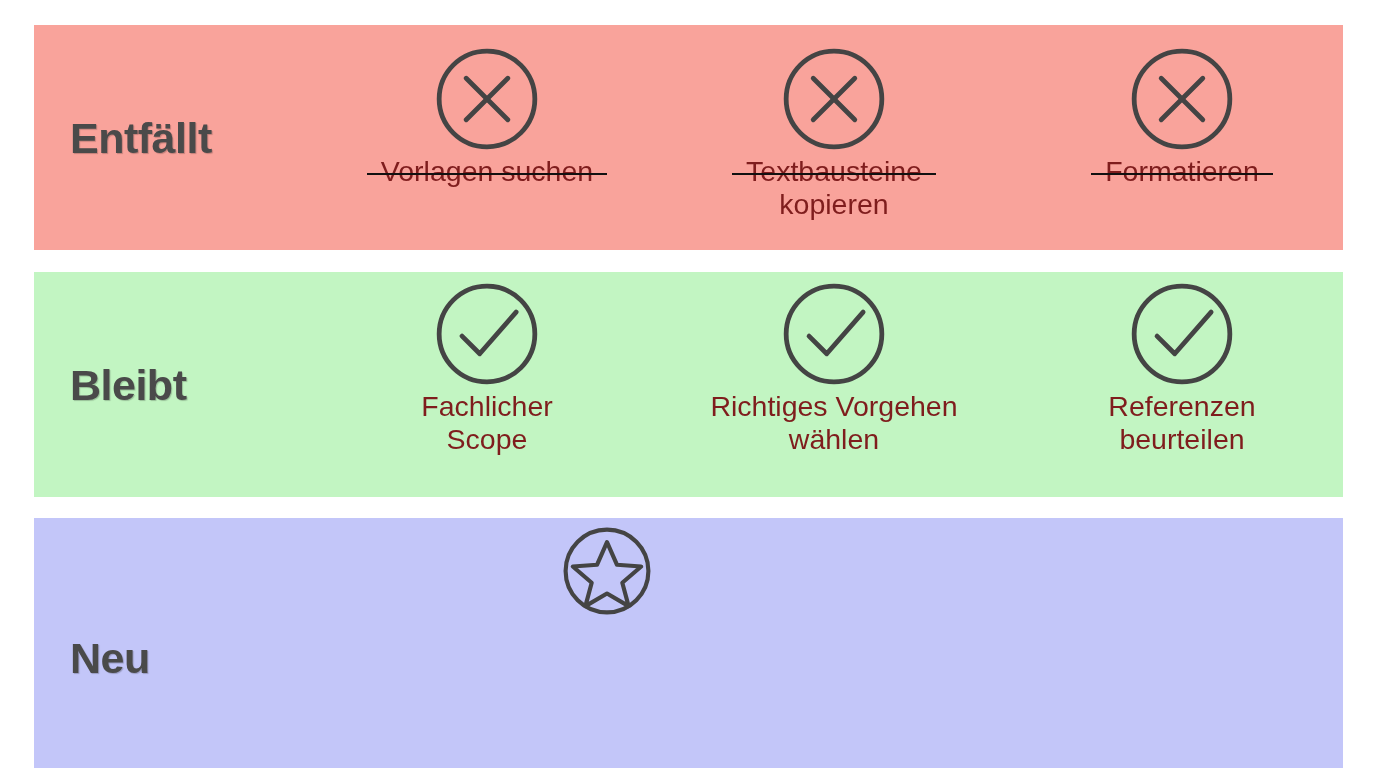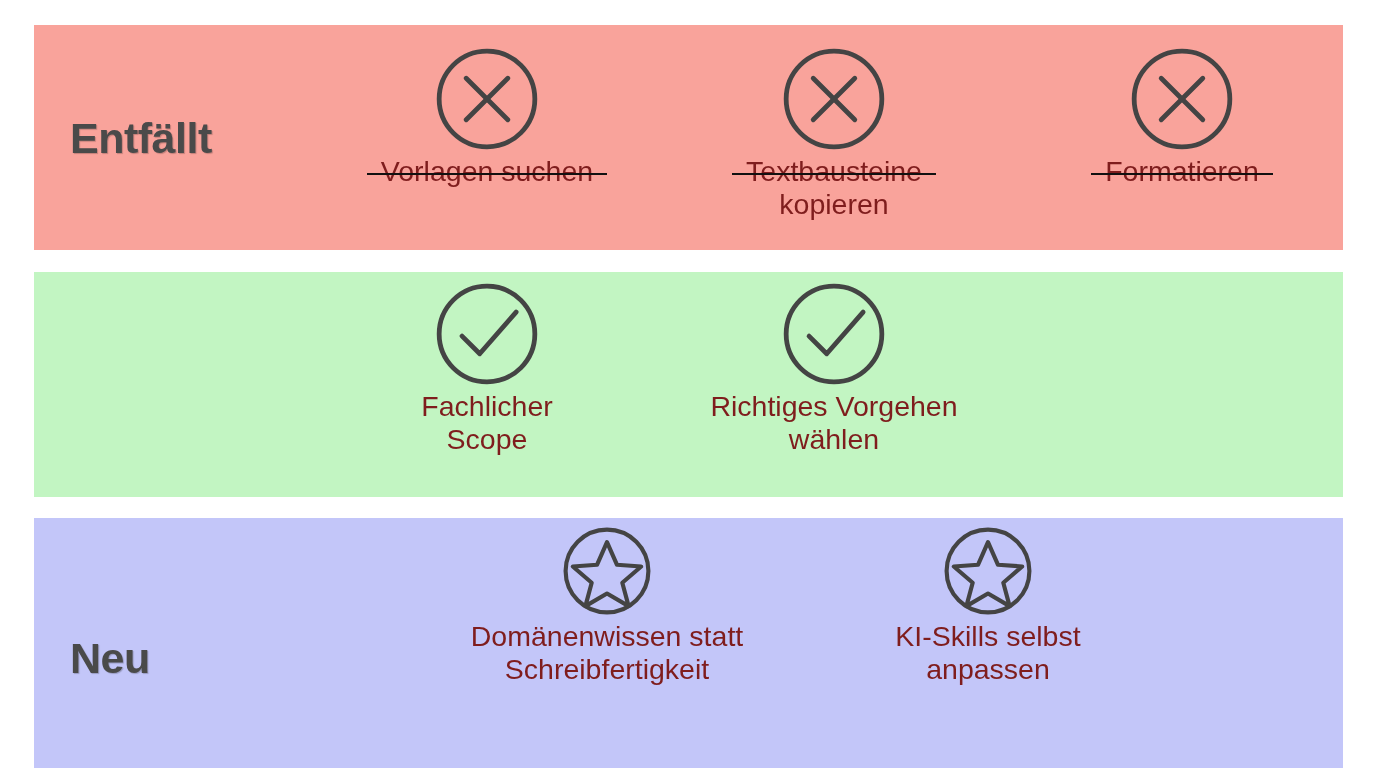--- a/index.html
+++ b/index.html
@@ -127,49 +127,49 @@
           <span class="icon-wrap"><svg width="104" height="104" viewBox="0 0 100 100" fill="none" stroke="#444444" stroke-width="4.6" stroke-linecap="round" stroke-linejoin="round">
               <circle cx="50" cy="50" r="46"></circle>
               <line x1="30" y1="30" x2="70" y2="70"></line>
               <line x1="70" y1="30" x2="30" y2="70"></line>
             </svg></span>
           <span class="item-label"><span class="struck">Textbausteine</span><br>kopieren</span>
         </div>
       </div>
     </div>
     <div class="band row-1" style="background: rgb(194, 245, 194);">
+      <div class="row-label">Bleibt</div>
       <div class="items">
         <div class="item i1">
           <span class="icon-wrap"><svg width="104" height="104" viewBox="0 0 100 100" fill="none" stroke="#444444" stroke-width="4.6" stroke-linecap="round" stroke-linejoin="round">
               <circle cx="50" cy="50" r="46"></circle>
               <polyline points="26,52 43,69 78,29"></polyline>
             </svg></span>
           <span class="item-label">Richtiges Vorgehen<br>wählen</span>
         </div>
         <div class="item i0">
           <span class="icon-wrap"><svg width="104" height="104" viewBox="0 0 100 100" fill="none" stroke="#444444" stroke-width="4.6" stroke-linecap="round" stroke-linejoin="round">
               <circle cx="50" cy="50" r="46"></circle>
               <polyline points="26,52 43,69 78,29"></polyline>
             </svg></span>
           <span class="item-label">Fachlicher<br>Scope</span>
         </div>
+        <div class="item i2">
+          <span class="icon-wrap"><svg width="104" height="104" viewBox="0 0 100 100" fill="none" stroke="#444444" stroke-width="4.6" stroke-linecap="round" stroke-linejoin="round">
+              <circle cx="50" cy="50" r="46"></circle>
+              <polyline points="26,52 43,69 78,29"></polyline>
+            </svg></span>
+          <span class="item-label">Referenzen<br>beurteilen</span>
+        </div>
       </div>
     </div>
     <div class="band row-2" style="background: rgb(195, 198, 249);">
       <div class="row-label">Neu</div>
       <div class="items">
         <div class="item i0">
           <span class="icon-wrap"><svg width="90" height="90" viewBox="0 0 100 100" fill="none" stroke="#444444" stroke-width="4.6" stroke-linecap="round" stroke-linejoin="round">
               <circle cx="50" cy="50" r="46"></circle>
               <polygon points="50,18 61,43 88,45 67,63 74,89 50,75 26,89 33,63 12,45 39,43"></polygon>
             </svg></span>
-          <span class="item-label">Domänenwissen statt<br>Schreibfertigkeit</span>
-        </div>
-        <div class="item i1">
-          <span class="icon-wrap"><svg width="90" height="90" viewBox="0 0 100 100" fill="none" stroke="#444444" stroke-width="4.6" stroke-linecap="round" stroke-linejoin="round">
-              <circle cx="50" cy="50" r="46"></circle>
-              <polygon points="50,18 61,43 88,45 67,63 74,89 50,75 26,89 33,63 12,45 39,43"></polygon>
-            </svg></span>
-          <span class="item-label">KI-Skills selbst<br>anpassen</span>
         </div>
       </div>
     </div>
   </div>
 
 </body></html>

